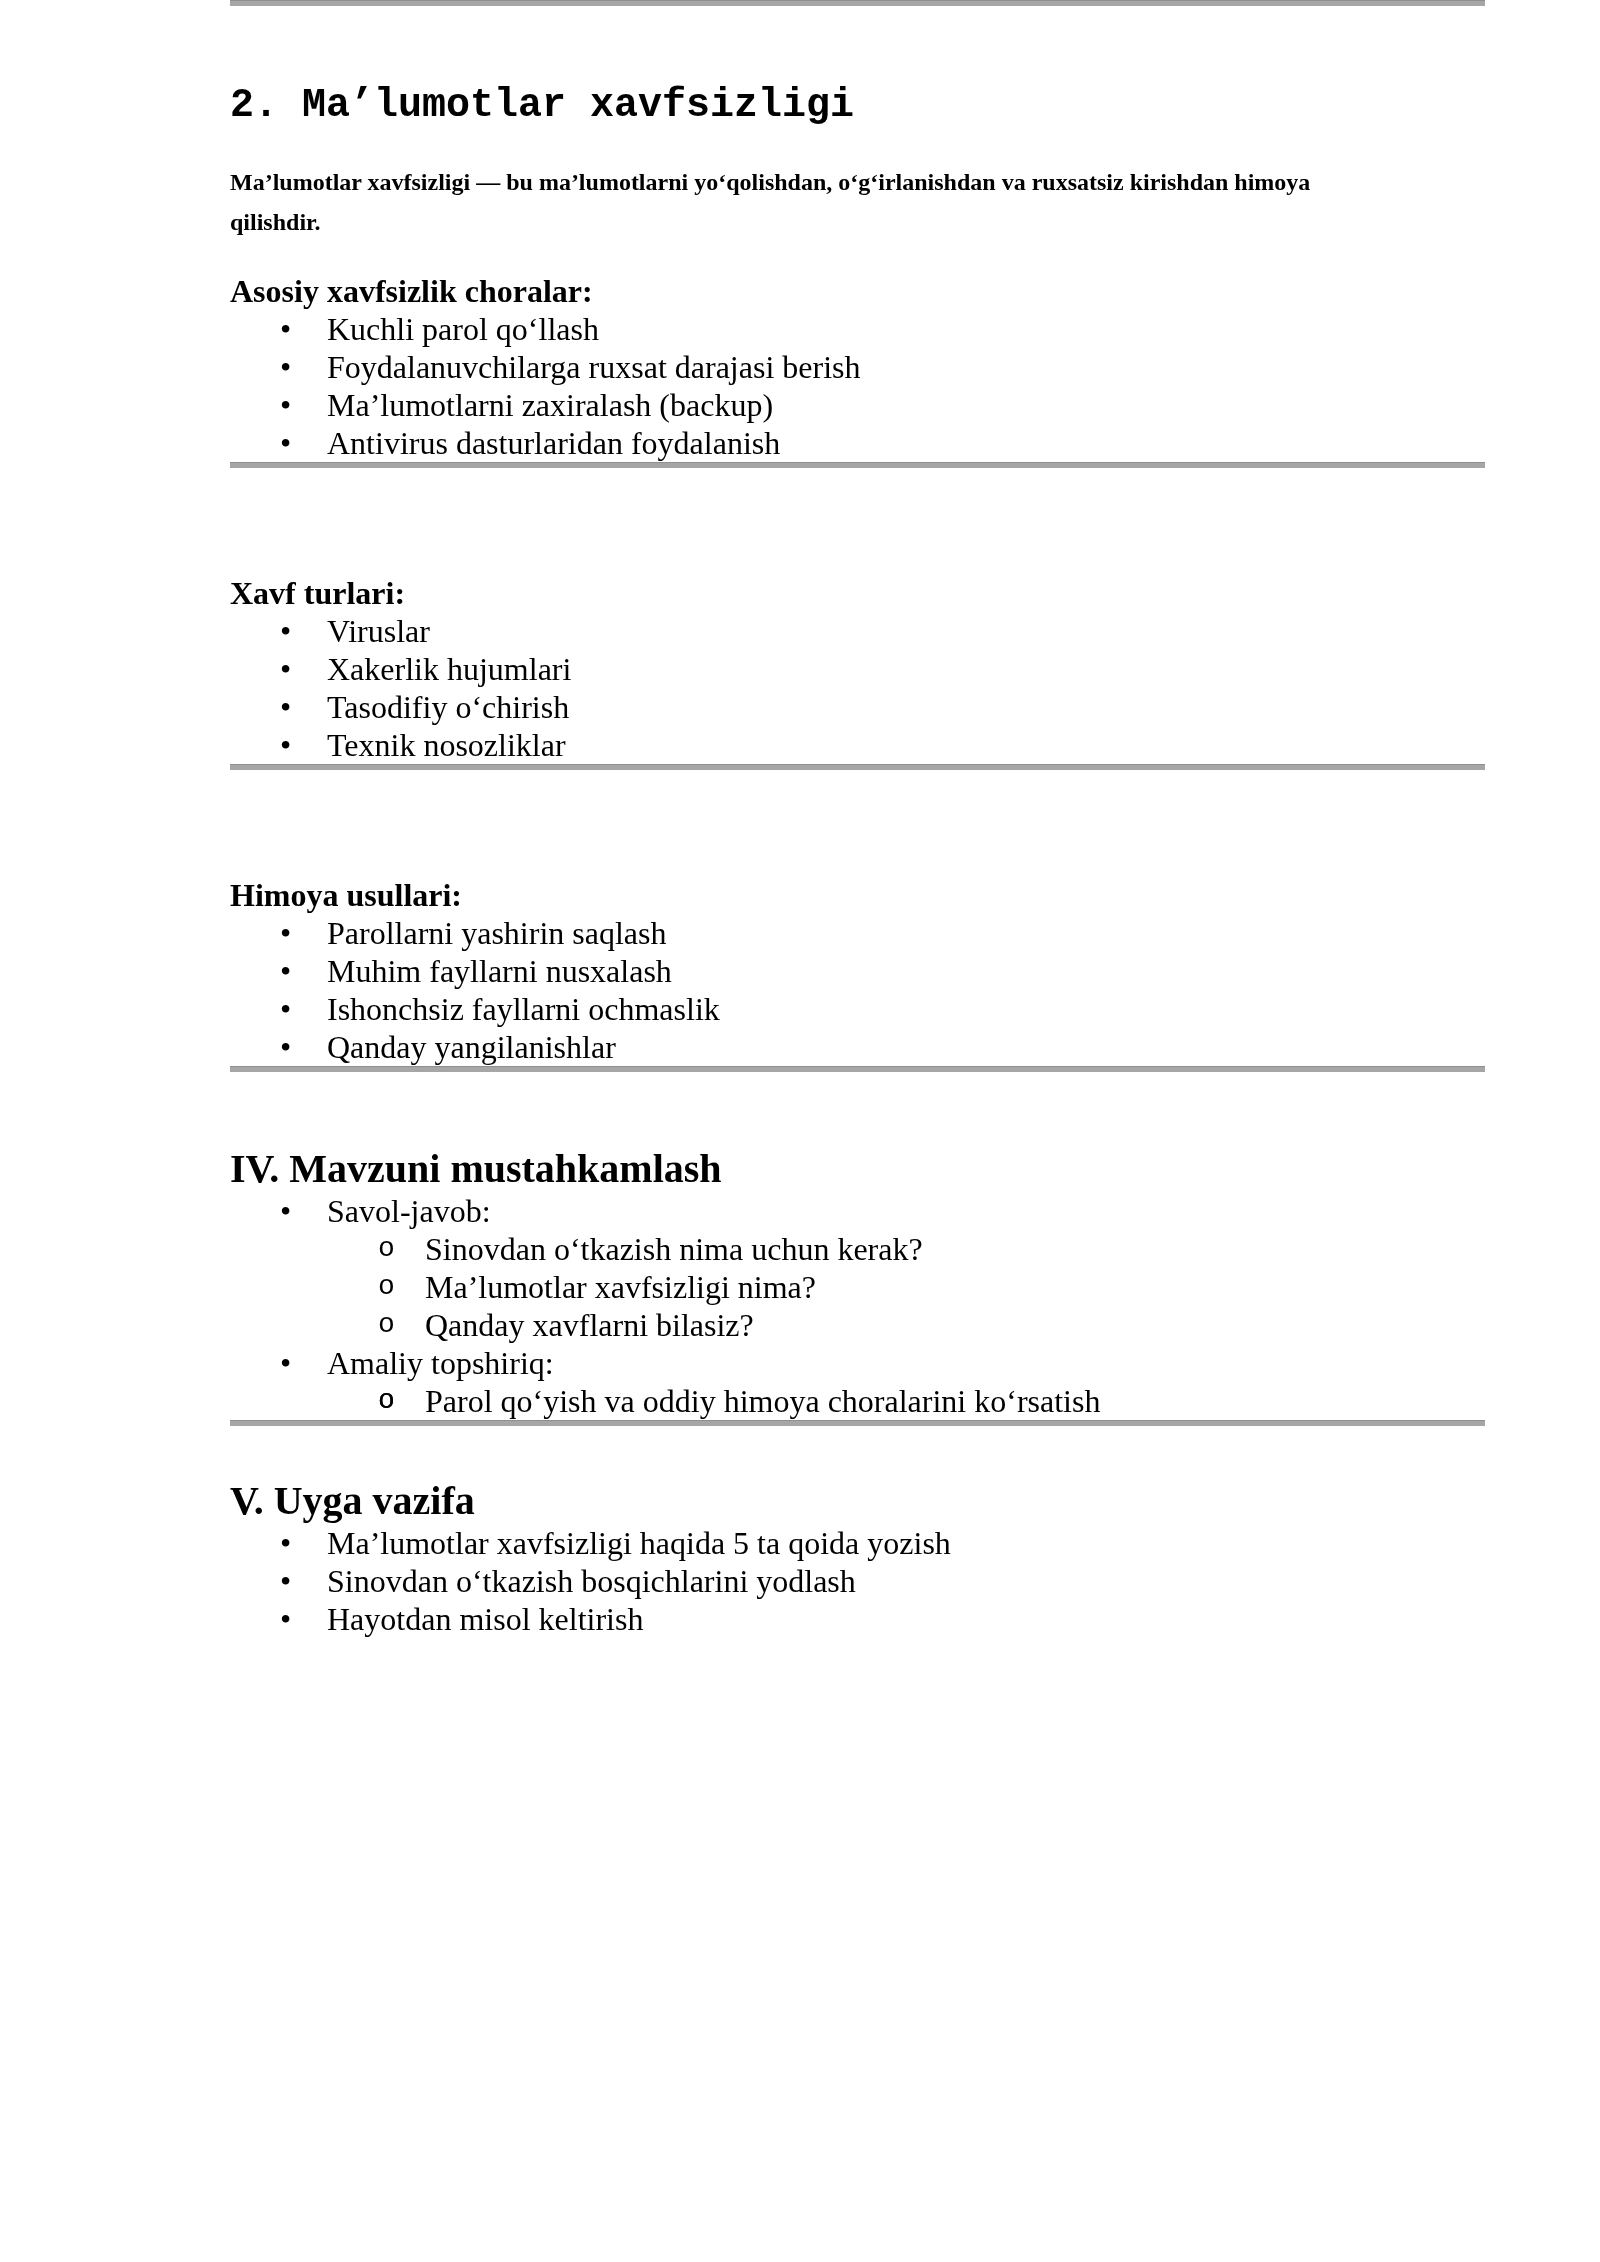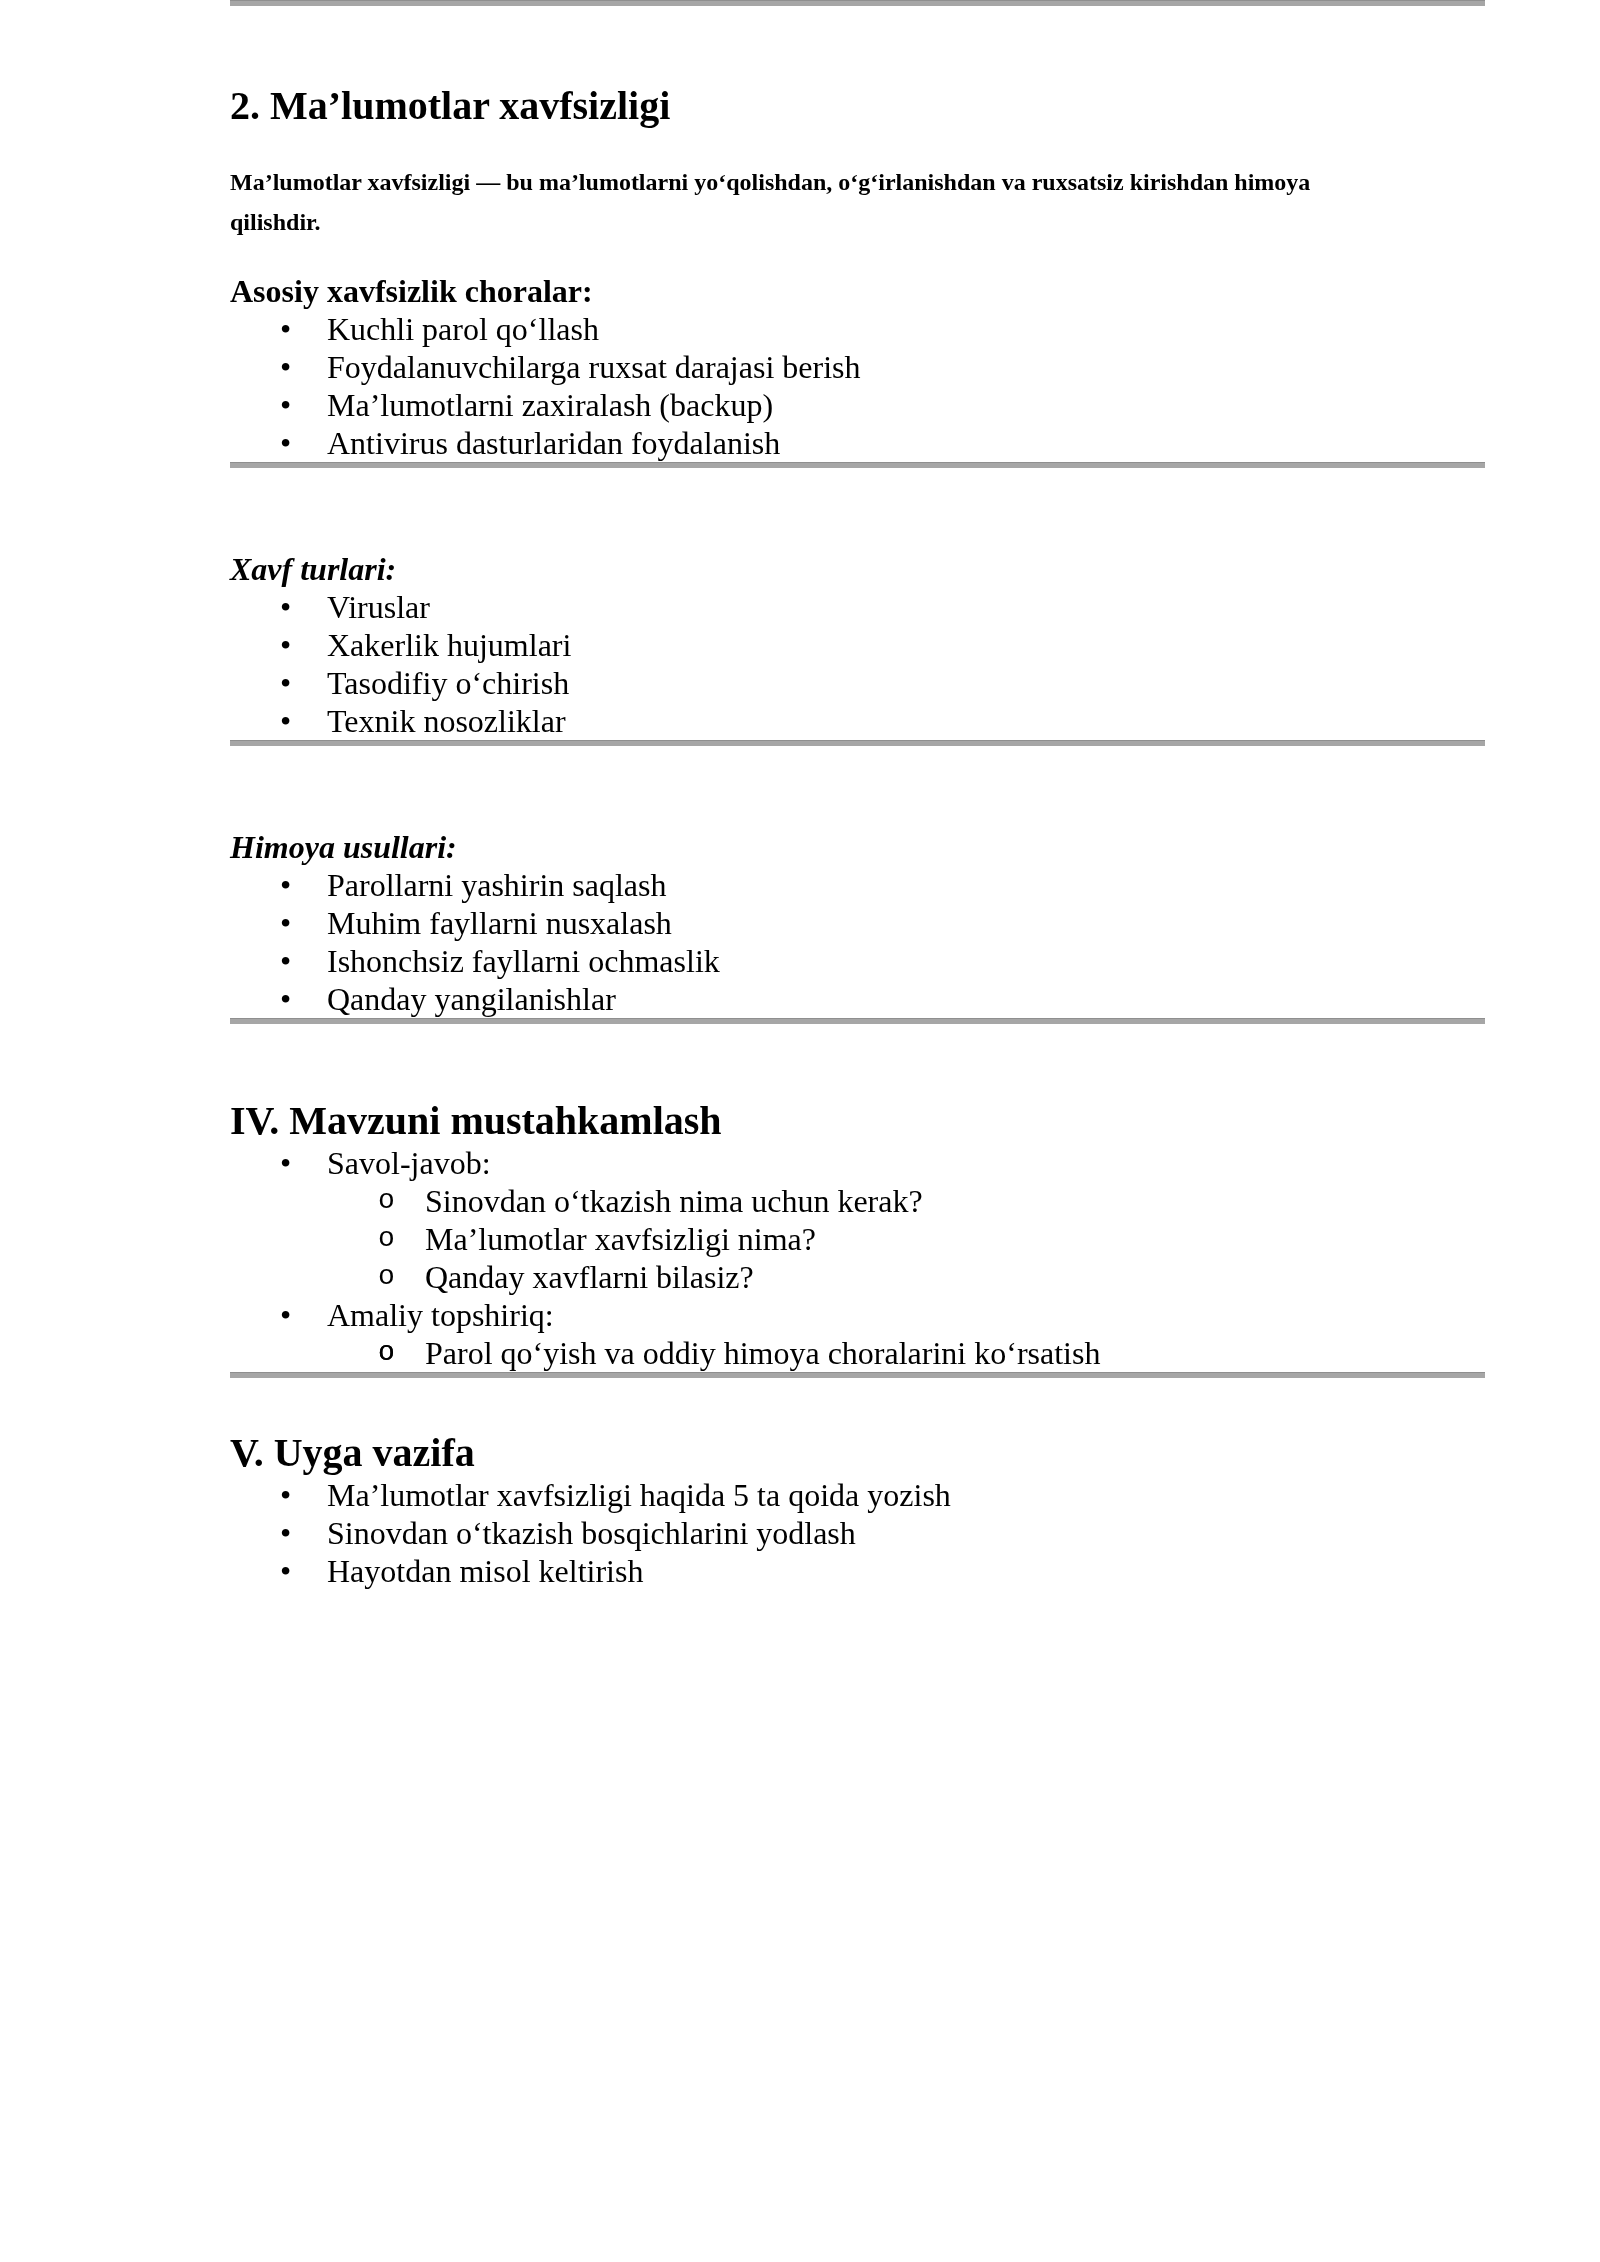--- a/index.html
+++ b/index.html
@@ -63,26 +63,26 @@
   ul.blist li.sub {
     padding-left: 195px;
   }
   ul.blist li.sub .marker {
     left: 148px;
     font-family: "Liberation Mono", monospace;
     font-size: 28px;
   }
   
   .mt151 { margin-top: 151px; }
-  .mt77  { margin-top: 77px; }
+  .mt77  { margin-top: 77px; font-family: Liberation Mono, monospace; }
   .mt33  { margin-top: 33px; }
   .mt30  { margin-top: 30px; }
   .mt42  { margin-top: 42px; }
   .mt19  { margin-top: 19px; }
-  .mt82  { margin-top: 82px; font-style: italic; }
+  .mt82  { margin-top: 106px; }
   .mt40  { margin-top: 40px; }
   .mt21  { margin-top: 21px; }
   .mt74  { margin-top: 74px; }
   .mt38  { margin-top: 38px; }
   .mt25  { margin-top: 25px; }
   .mt80  { margin-top: 52px; }
   .mt31  { margin-top: 31px; }
 </style>
 </head>
 <body>

